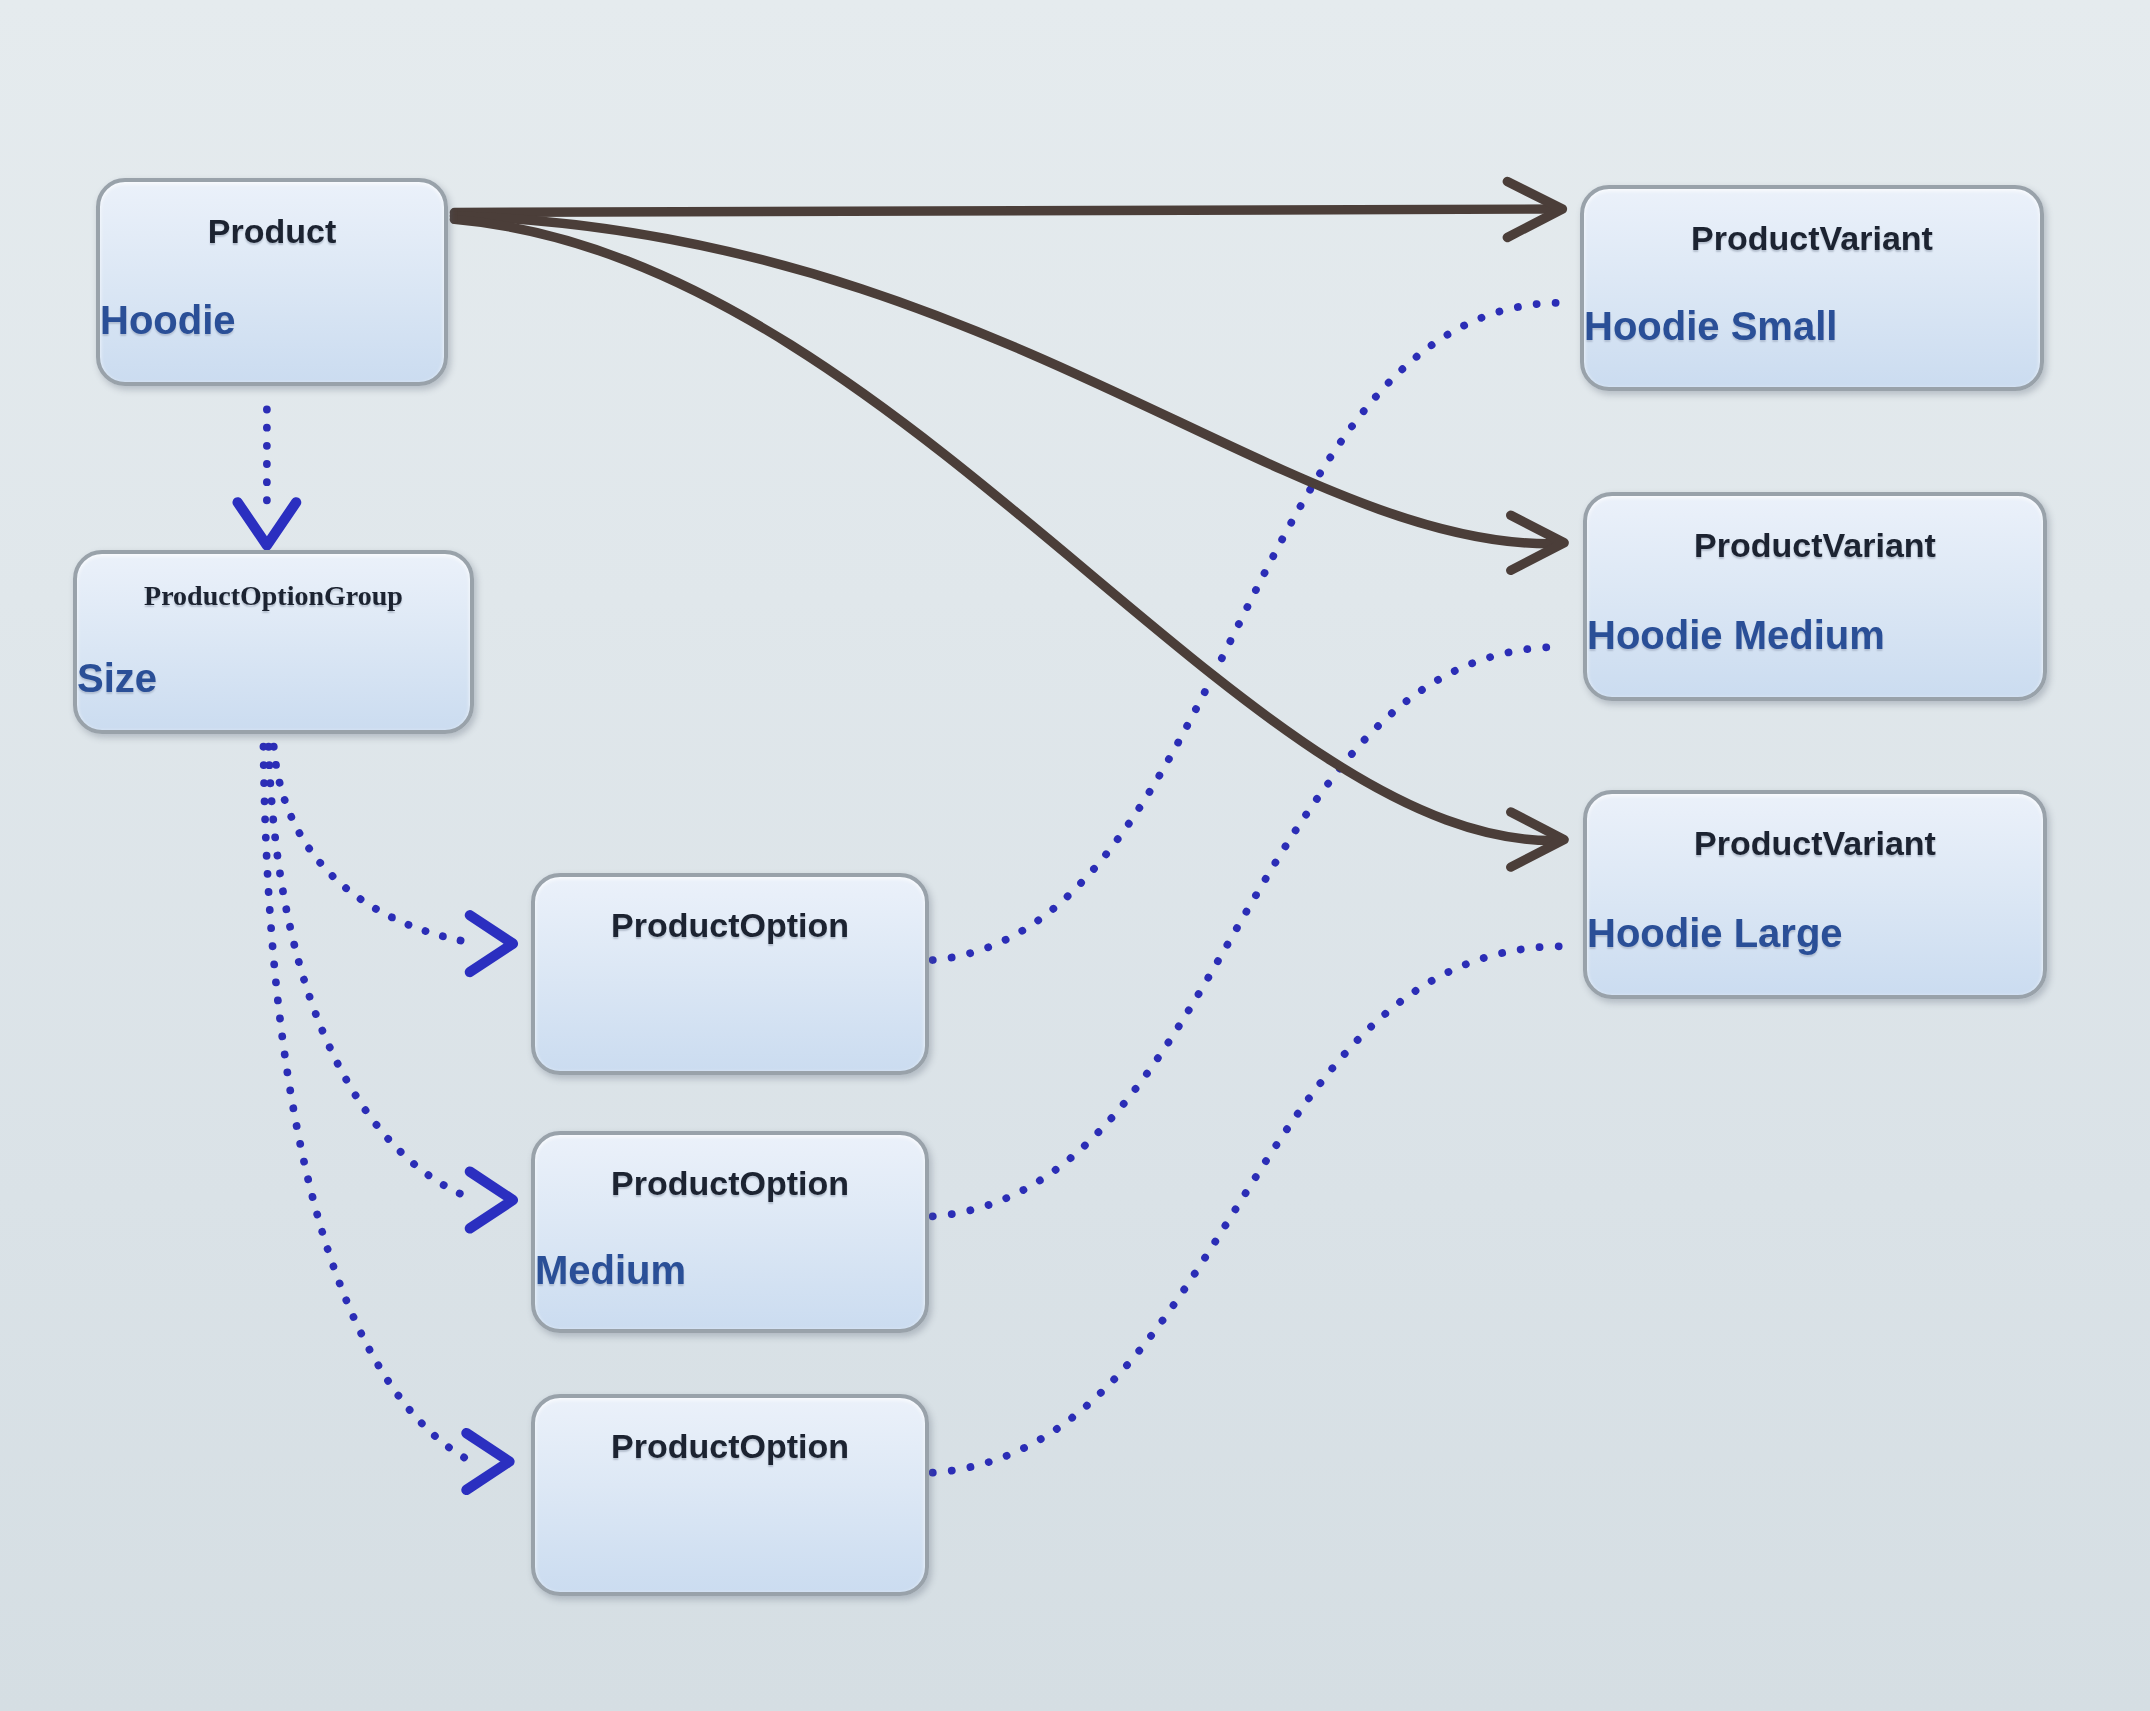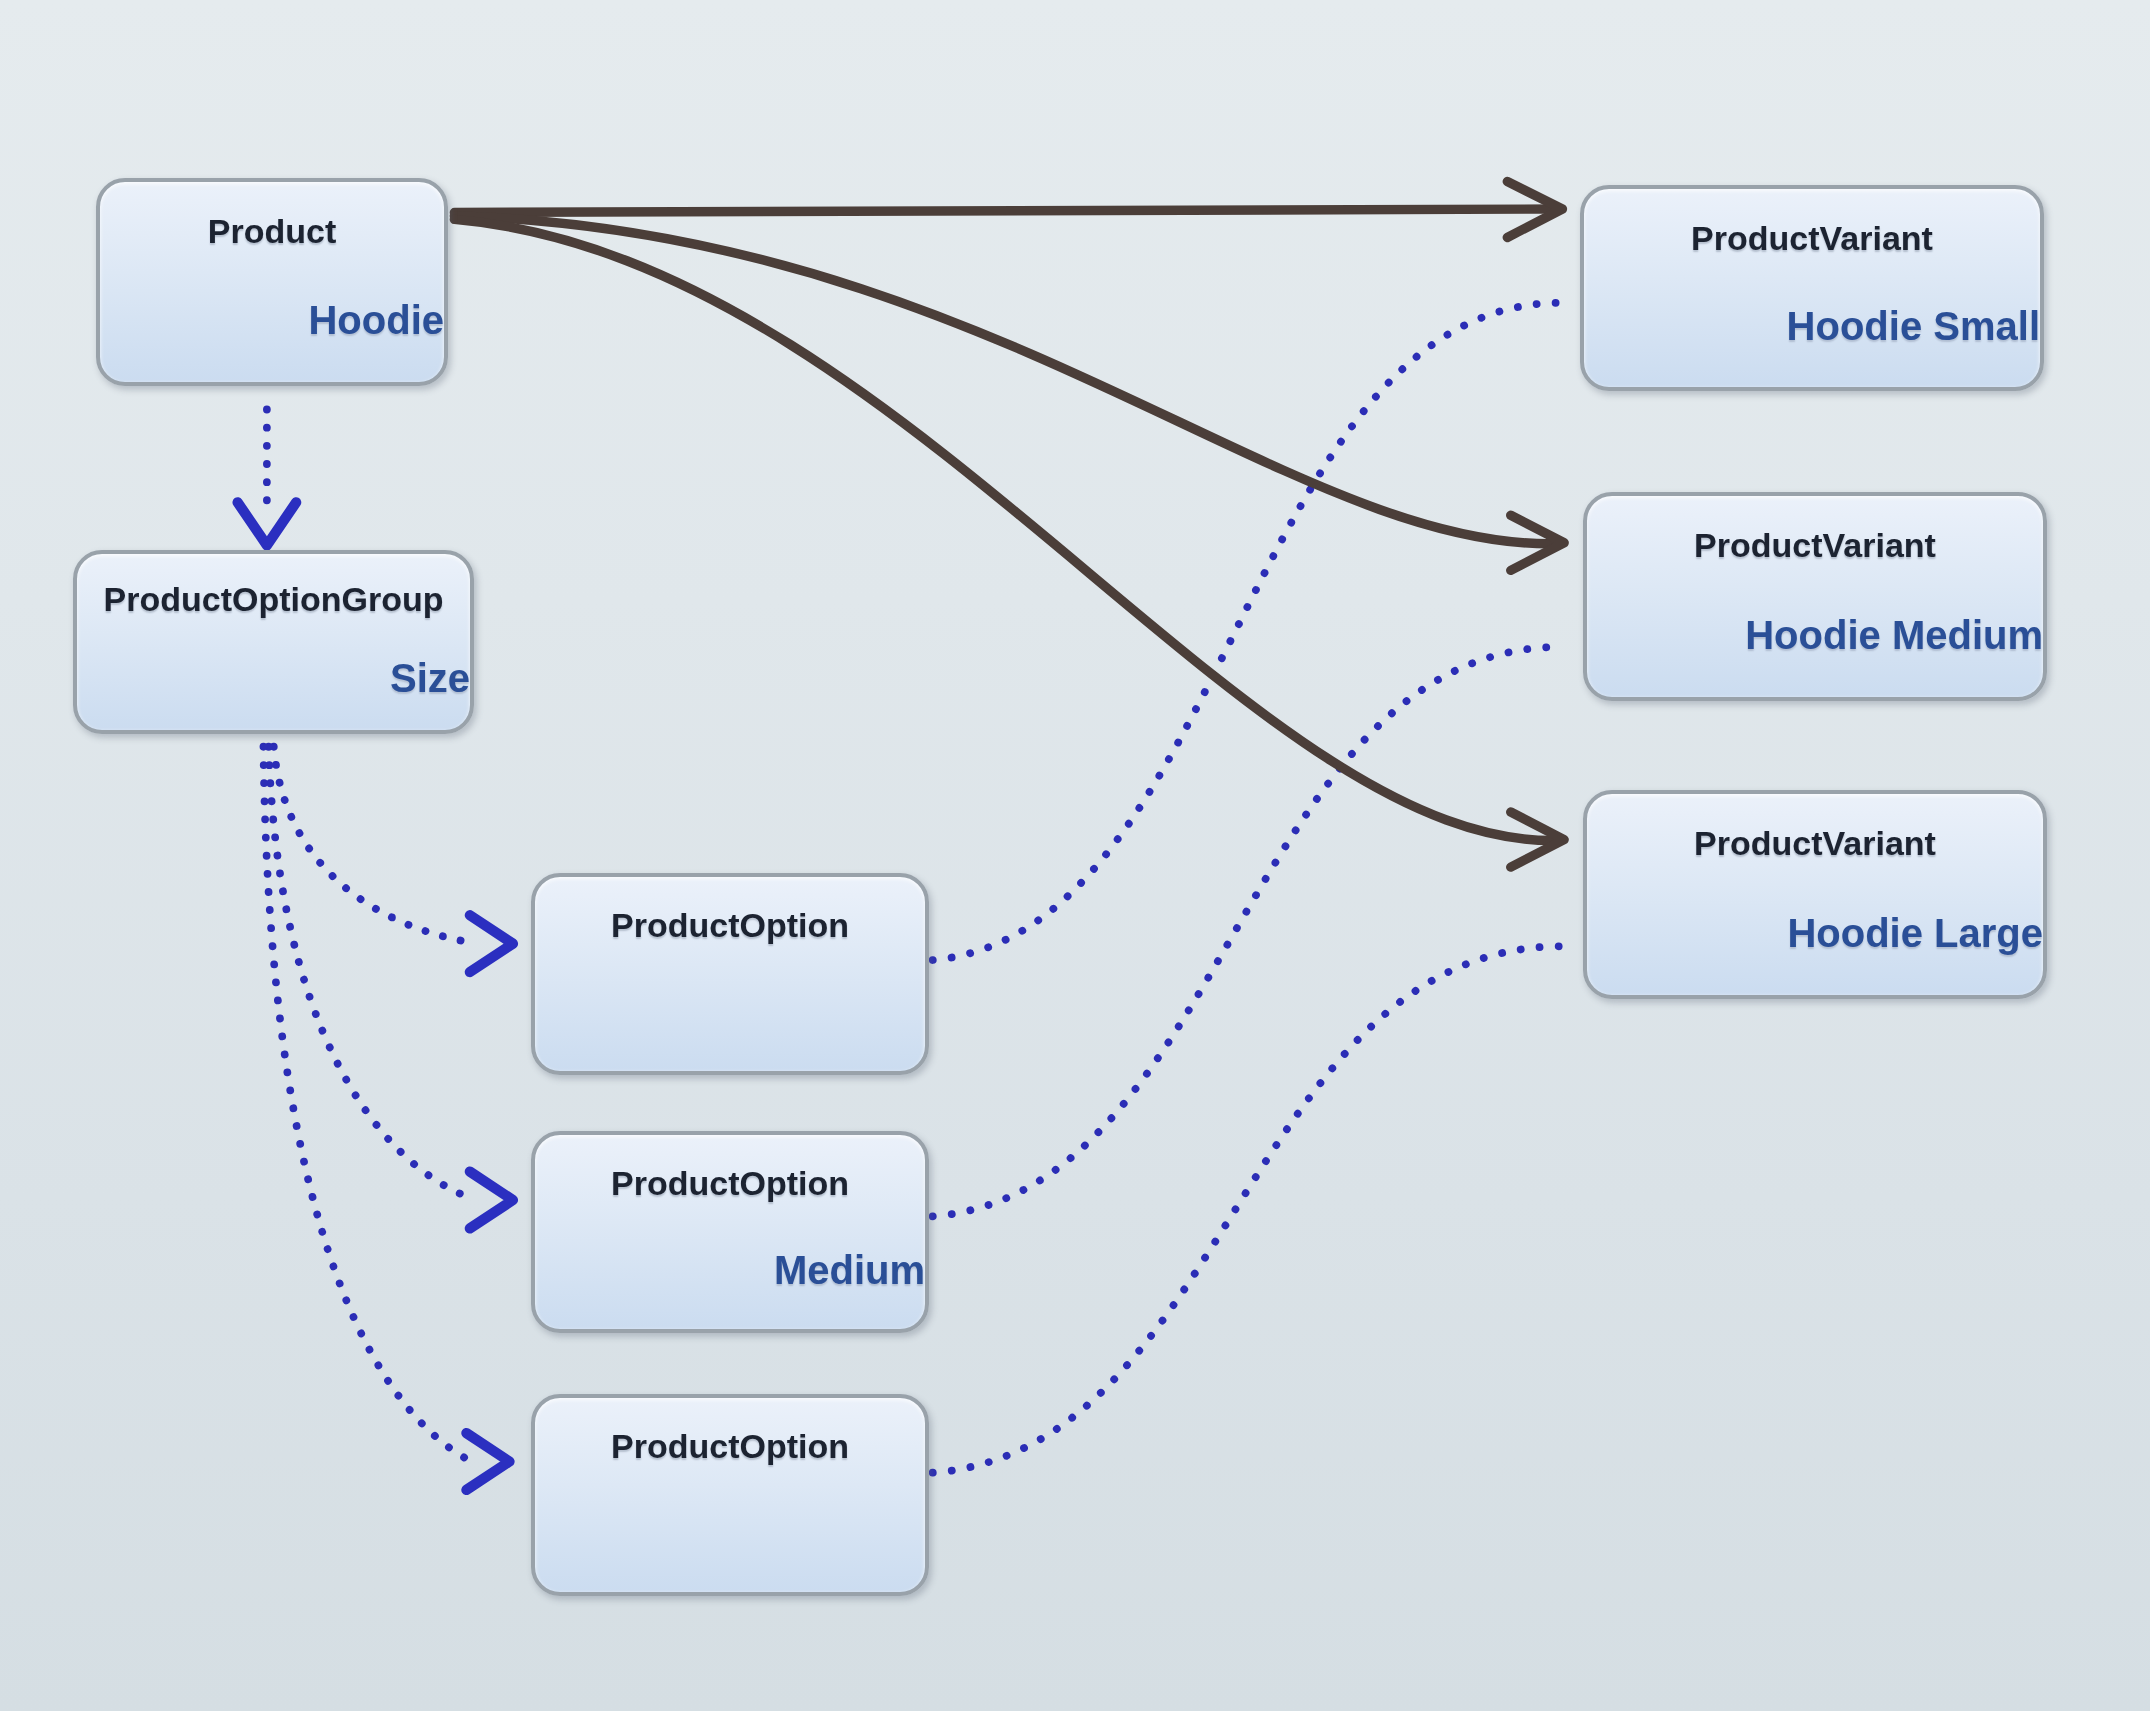--- a/index.html
+++ b/index.html
@@ -20,26 +20,26 @@
   }
   .node-title{
     position:absolute;top:15%;left:0;width:100%;
     text-align:center;
     font-weight:700;font-size:34px;color:#1c2331;
     text-shadow:0 1.7px 1.7px rgba(25,35,65,0.22);
     white-space:nowrap;
   }
   .node-sub{
     position:absolute;top:58%;left:0;width:100%;
-    text-align:right;
+    text-align:left;
     font-weight:700;font-size:40px;color:#2a4f97;
     text-shadow:0 1.7px 1.7px rgba(25,35,65,0.18);
     white-space:nowrap;
   }
-  .node.small-title .node-title{font-size:34px;}
+  .node.small-title .node-title{font-size:28px;font-family:Liberation Serif, serif;}
 </style>
 </head>
 <body>
 
 <div class="stage">
 
   <svg class="edges" width="2151" height="1711" viewBox="0 0 2500 1989" fill="none">
 
     <g stroke-width="9" stroke-linecap="round" fill="none" stroke="#2b2db6">
       <path d="M310,476 L310,588" stroke-dasharray="0.1 21"></path>

